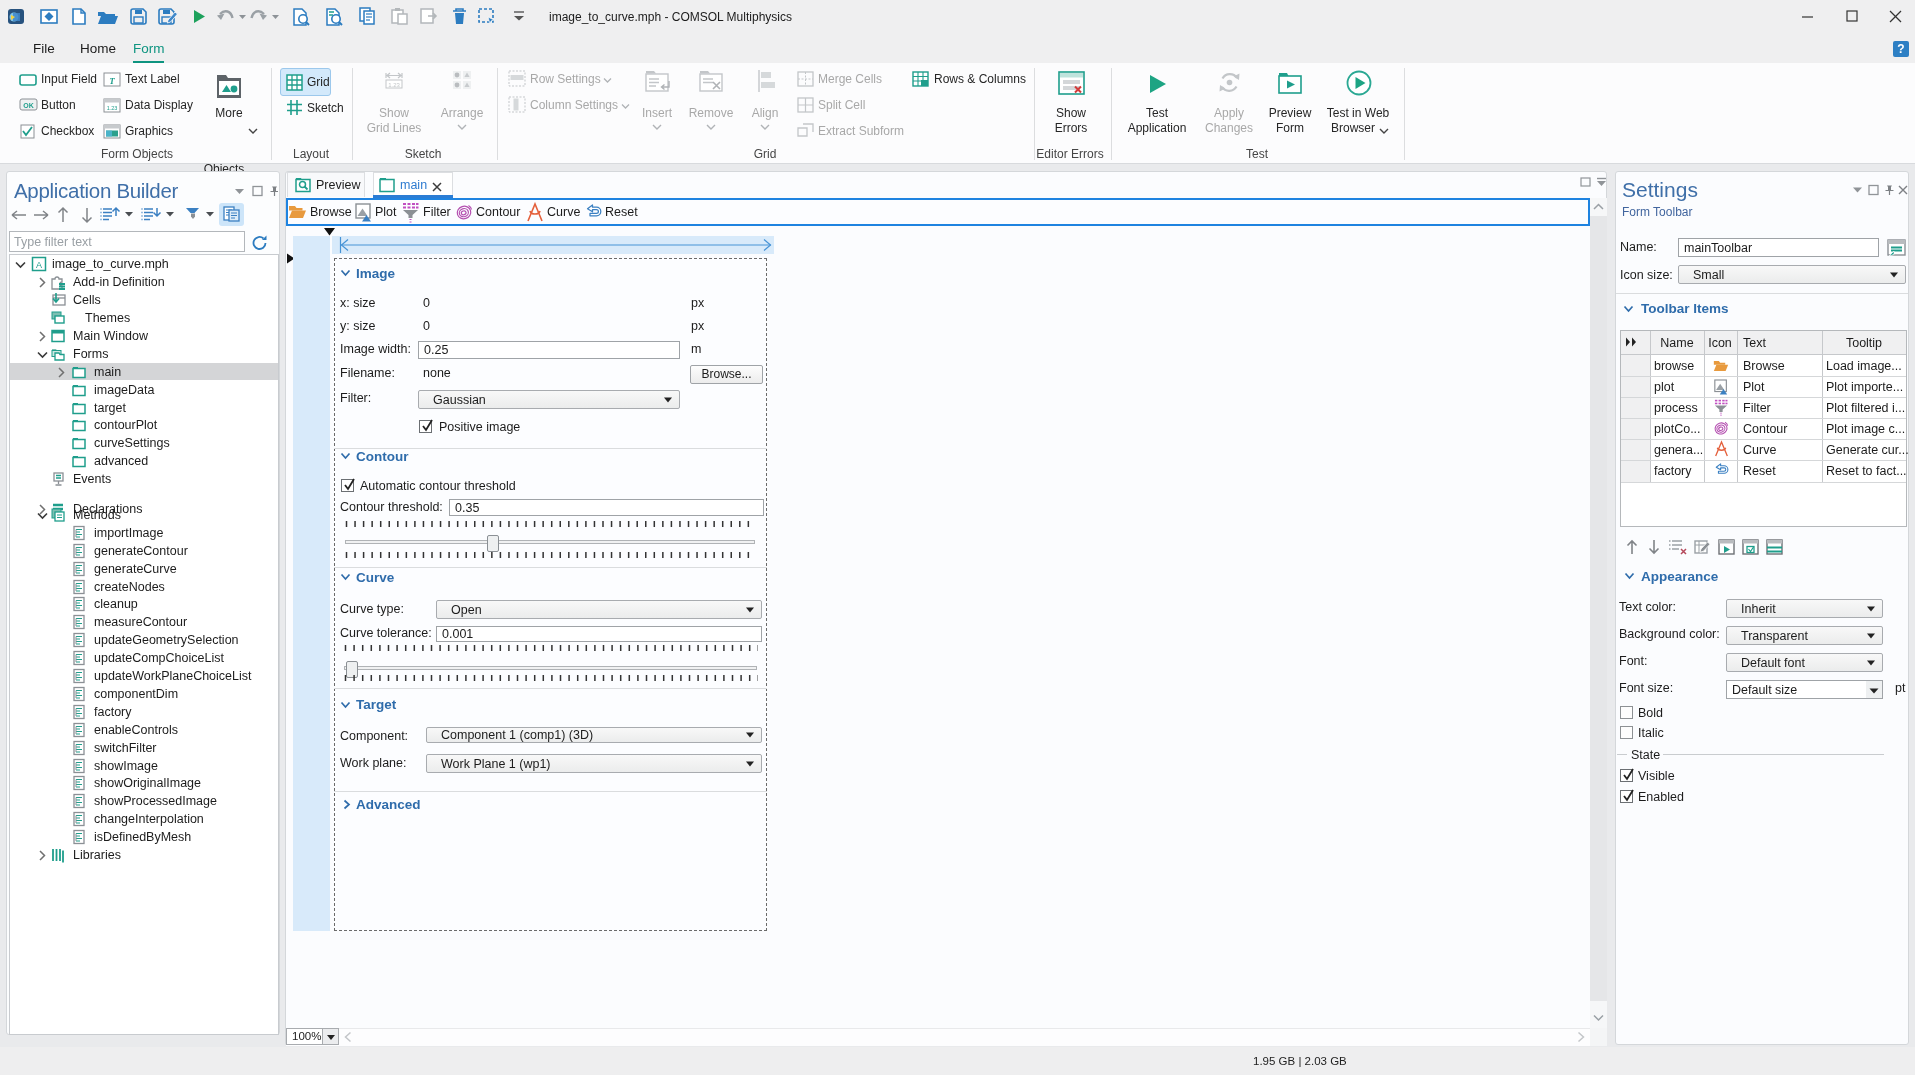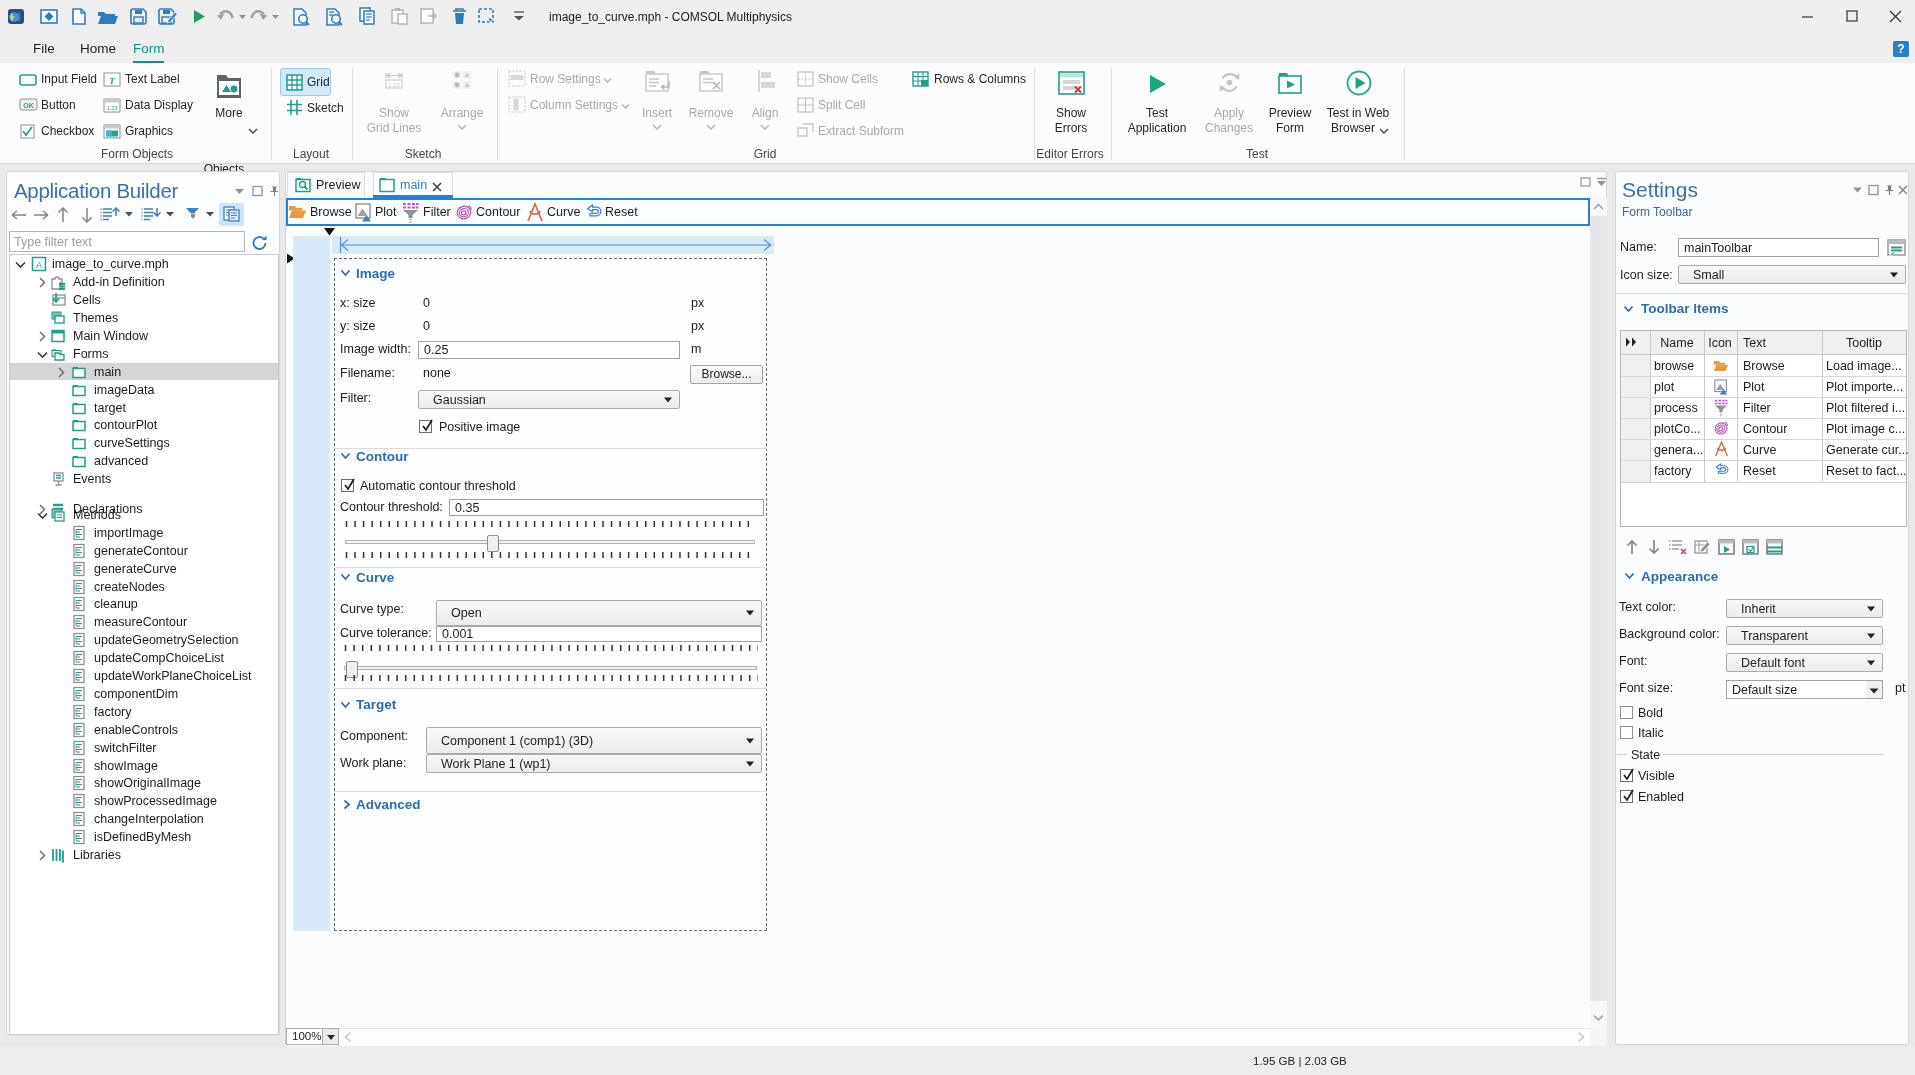--- a/index.html
+++ b/index.html
@@ -243,21 +243,21 @@
 <svg class="abs" style="left:760px;top:123px;" width="10" height="8">
     <path d="M1 2 l4 4 4 -4" fill="none" stroke="#b0b3b6" stroke-width="1.4"></path>
   </svg>
 <svg class="abs" style="left:797px;top:71px;" width="17" height="69" viewBox="0 0 17 69">
   <rect x="1" y="1" width="15" height="14" fill="none" stroke="#c3c6c9" stroke-width="1.3"></rect>
   <path d="M8.5 1 v14 M1 8 h15" stroke="#c3c6c9" stroke-dasharray="2 1.5"></path>
   <rect x="1" y="27" width="15" height="14" fill="none" stroke="#c3c6c9" stroke-width="1.3"></rect>
   <path d="M8.5 27 v14 M1 34 h15" stroke="#c3c6c9" stroke-width="1.2"></path>
   <path d="M1 57 h9 v8 h-9 Z M6 53 h10 v8" fill="none" stroke="#c3c6c9" stroke-width="1.3"></path>
 </svg>
-<div class="ribtxt dis" style="left:818px;top:72px;">Show Cells</div>
+<div class="ribtxt dis" style="left:818px;top:72px;">Merge Cells</div>
 <div class="ribtxt dis" style="left:818px;top:98px;">Split Cell</div>
 <div class="ribtxt dis" style="left:818px;top:124px;">Extract Subform</div>
 <svg class="abs" style="left:912px;top:71px;" width="18" height="17" viewBox="0 0 18 17">
   <rect x="1" y="1" width="15" height="14" fill="#fff" stroke="#1f9e8c" stroke-width="1.4"></rect>
   <path d="M1 5.5 h15 M1 10 h15 M6 1 v14 M11 1 v14" stroke="#1f9e8c" stroke-width="1.1"></path>
   <rect x="9" y="9" width="7" height="6" fill="#1f9e8c"></rect>
 </svg>
 <div class="ribtxt" style="left:934px;top:72px;">Rows &amp; Columns</div>
 
 <svg class="abs" style="left:1058px;top:71px;" width="27" height="26" viewBox="0 0 27 26">
@@ -418,21 +418,21 @@
 <div class="trow" style="top:291.1px;">
     <svg class="ti" style="left:40px;" width="16" height="16" viewBox="0 0 16 16">
       <use href="#i-inputs"></use>
     </svg>
     <span style="left:63px;">Cells</span>
   </div>
 <div class="trow" style="top:309.0px;">
     <svg class="ti" style="left:40px;" width="16" height="16" viewBox="0 0 16 16">
       <use href="#i-themes"></use>
     </svg>
-    <span style="left:63px;">Themes</span>
+    <span style="left:75px;">Themes</span>
   </div>
 <div class="trow" style="top:326.9px;">
     <svg class="tc" style="left:26px;" width="13" height="13" viewBox="0 0 13 13">
       <use href="#c-right"></use>
     </svg>
     <svg class="ti" style="left:40px;" width="16" height="16" viewBox="0 0 16 16">
       <use href="#i-mainwin"></use>
     </svg>
     <span style="left:63px;">Main Window</span>
   </div>
@@ -778,21 +778,21 @@
 <div class="abs" style="left:487px;top:535px;width:12px;height:17px;background:#eef0f1;border:1px solid #8b9095;border-radius:2px;"></div>
 <svg class="abs" style="left:345px;top:552px;" width="411" height="6">
     <line x1="0.75" y1="3" x2="411" y2="3" stroke="#333" stroke-width="6" stroke-dasharray="1.5 7.05"></line>
   </svg>
 <div class="abs" style="left:334px;top:567px;width:433px;height:1px;background:#dadcde;"></div>
 <svg class="abs" style="left:340px;top:572px;" width="11" height="10">
     <path d="M1.5 2.5 l4 4.5 4 -4.5" fill="none" stroke="#2f6cab" stroke-width="1.7"></path>
   </svg>
 <div class="sechead" style="left:356px;top:570px;">Curve</div>
 <div class="lbl" style="left:340px;top:602px;">Curve type:</div>
-<div class="combo" style="left:436px;top:600px;width:326px;height:26px;">
+<div class="combo" style="left:436px;top:600px;width:326px;height:19px;">
     <span class="ct">Open</span>
     <span class="ca"></span>
   </div>
 <div class="lbl" style="left:340px;top:626px;">Curve tolerance:</div>
 <div class="tfield" style="left:436px;top:626px;width:326px;height:16px;">
     <span>0.001</span>
   </div>
 <svg class="abs" style="left:344px;top:645px;" width="414" height="6">
     <line x1="0.75" y1="3" x2="414" y2="3" stroke="#333" stroke-width="6" stroke-dasharray="1.5 7.1"></line>
   </svg>
@@ -800,21 +800,21 @@
 <div class="abs" style="left:346px;top:661px;width:12px;height:17px;background:#eef0f1;border:1px solid #8b9095;border-radius:2px;"></div>
 <svg class="abs" style="left:344px;top:675px;" width="414" height="6">
     <line x1="0.75" y1="3" x2="414" y2="3" stroke="#333" stroke-width="6" stroke-dasharray="1.5 7.1"></line>
   </svg>
 <div class="abs" style="left:334px;top:688px;width:433px;height:1px;background:#dadcde;"></div>
 <svg class="abs" style="left:340px;top:700px;" width="11" height="10">
     <path d="M1.5 2.5 l4 4.5 4 -4.5" fill="none" stroke="#2f6cab" stroke-width="1.7"></path>
   </svg>
 <div class="sechead" style="left:356px;top:697px;">Target</div>
 <div class="lbl" style="left:340px;top:729px;">Component:</div>
-<div class="combo" style="left:426px;top:727px;width:336px;height:27px;">
+<div class="combo" style="left:426px;top:727px;width:336px;height:16px;">
     <span class="ct">Component 1 (comp1) (3D)</span>
     <span class="ca"></span>
   </div>
 <div class="lbl" style="left:340px;top:756px;">Work plane:</div>
 <div class="combo" style="left:426px;top:754px;width:336px;height:19px;">
     <span class="ct">Work Plane 1 (wp1)</span>
     <span class="ca"></span>
   </div>
 <div class="abs" style="left:334px;top:791px;width:433px;height:1px;background:#dadcde;"></div>
 <svg class="abs" style="left:342px;top:799px;" width="10" height="11">

